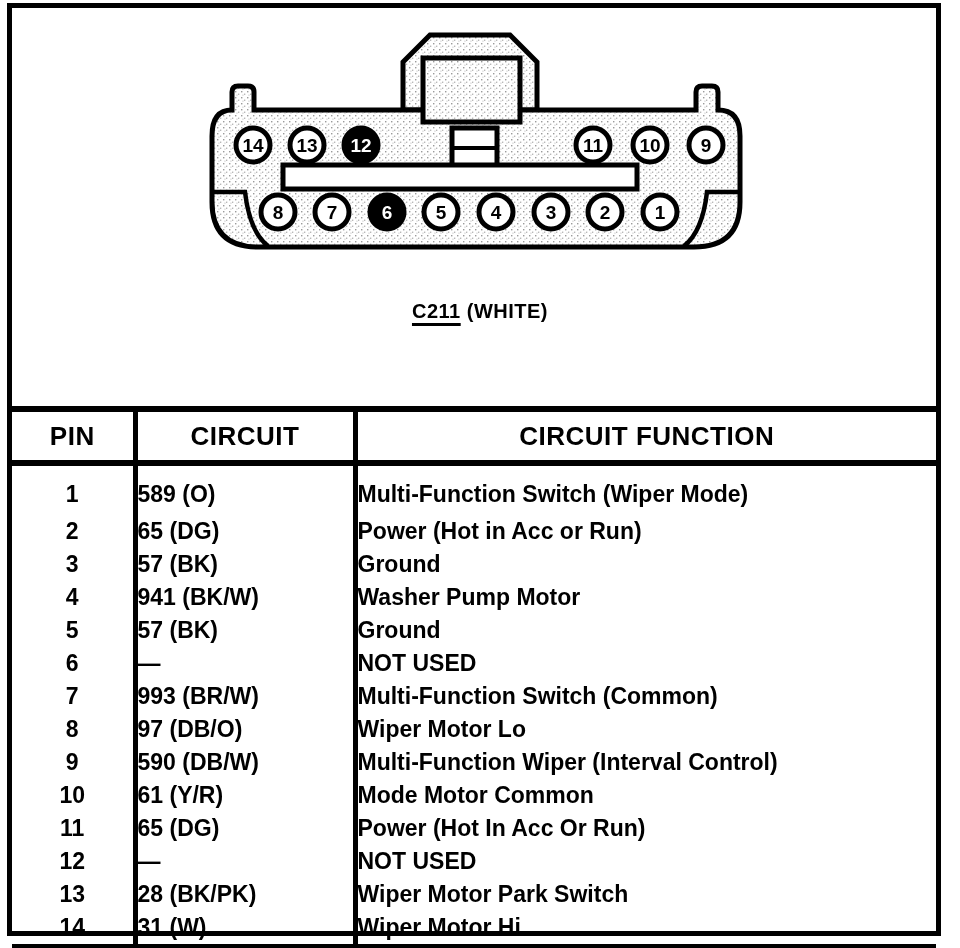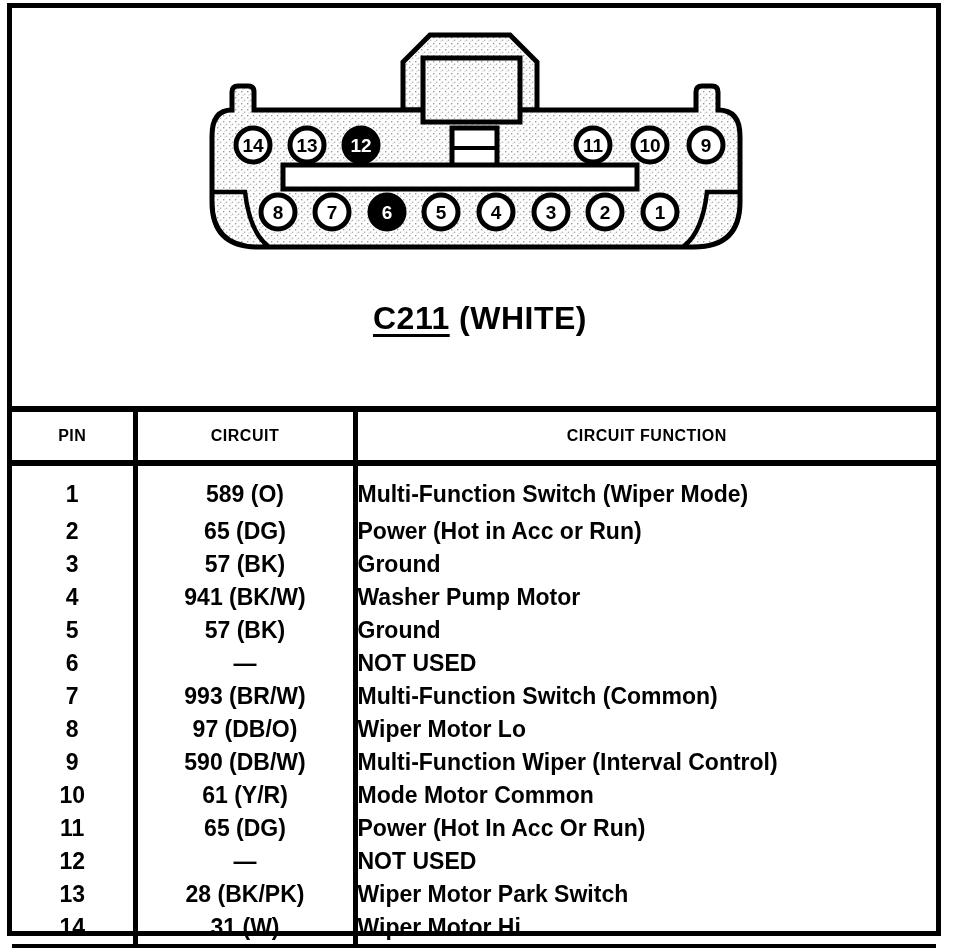--- a/index.html
+++ b/index.html
@@ -14,41 +14,41 @@
   }
   .connector-svg { position:absolute; left:195px; top:26px; width:560px; height:232px; }
   .pin { fill:#ffffff; stroke:#000; stroke-width:5; }
   .pin.filled { fill:#000000; }
   .pin-label {
     font-family:"Liberation Sans","DejaVu Sans",sans-serif;
     font-size:19px; font-weight:bold; fill:#000; text-anchor:middle;
   }
   .pin-label.light { fill:#ffffff; }
   .title-block { position:absolute; left:0; top:300px; width:960px; text-align:center; }
-  .title-line1 { font-size:32px; font-weight:bold; letter-spacing:0.5px; }
+  .title-line1 { font-size:20px; font-weight:bold; letter-spacing:0.5px; }
   .title-code { text-decoration:underline; text-decoration-thickness:3px; text-underline-offset:5px; }
   .title-line2 { font-size:28px; font-weight:bold; letter-spacing:1px; margin-top:11px; }
   table.pinout {
     position:absolute; left:12px; top:406px; width:924px;
     border-collapse:collapse; table-layout:fixed;
     border-top:6px solid #000; border-bottom:6px solid #000;
   }
   table.pinout col.c1 { width:123px; }
   table.pinout col.c2 { width:220px; }
   table.pinout th {
-    height:48px; font-size:16px; font-weight:bold; text-align:center;
+    height:48px; font-size:26px; font-weight:bold; text-align:center;
     border-bottom:6px solid #000; letter-spacing:0.5px; padding:0;
   }
   table.pinout td {
     height:33px; font-size:23px; font-weight:bold; line-height:33px;
     padding:0; white-space:nowrap; overflow:hidden;
   }
   table.pinout th.div, table.pinout td.div { border-right:5px solid #000; }
   td.c-pin { text-align:center; }
-  td.c-circuit { text-align:center; }
+  td.c-circuit { text-align:left; }
   td.c-func { text-align:left; padding-left:20px;margin-left:36px; }
   tbody tr:first-child td { padding-top:8px; height:41px; }
 </style>
 </head>
 <body>
 
 <div class="frame"></div>
 
 <svg class="connector-svg" viewBox="195 26 560 232" xmlns="http://www.w3.org/2000/svg">
   <defs>

